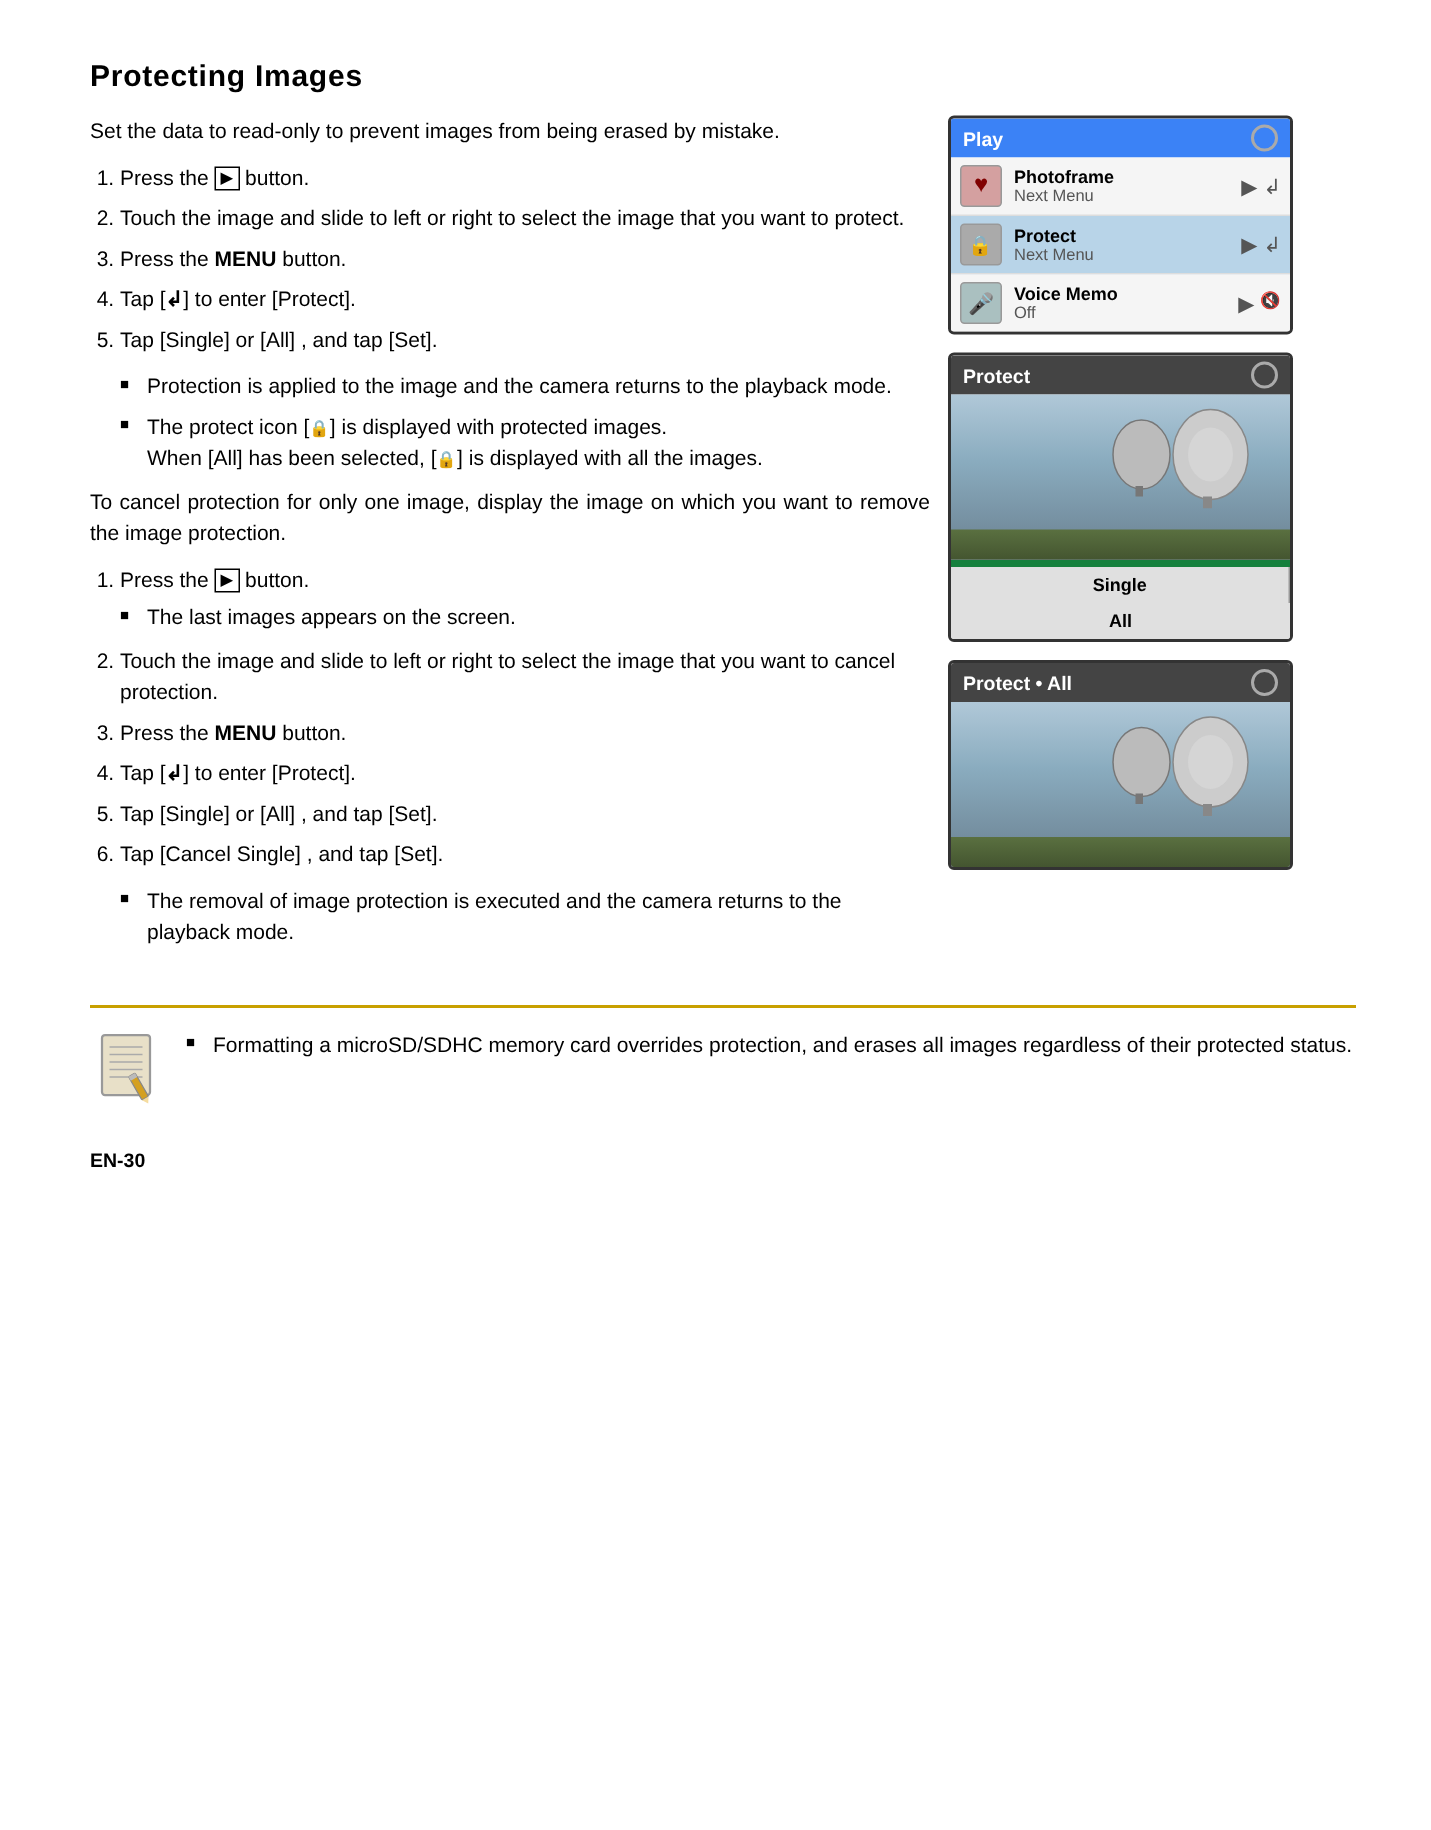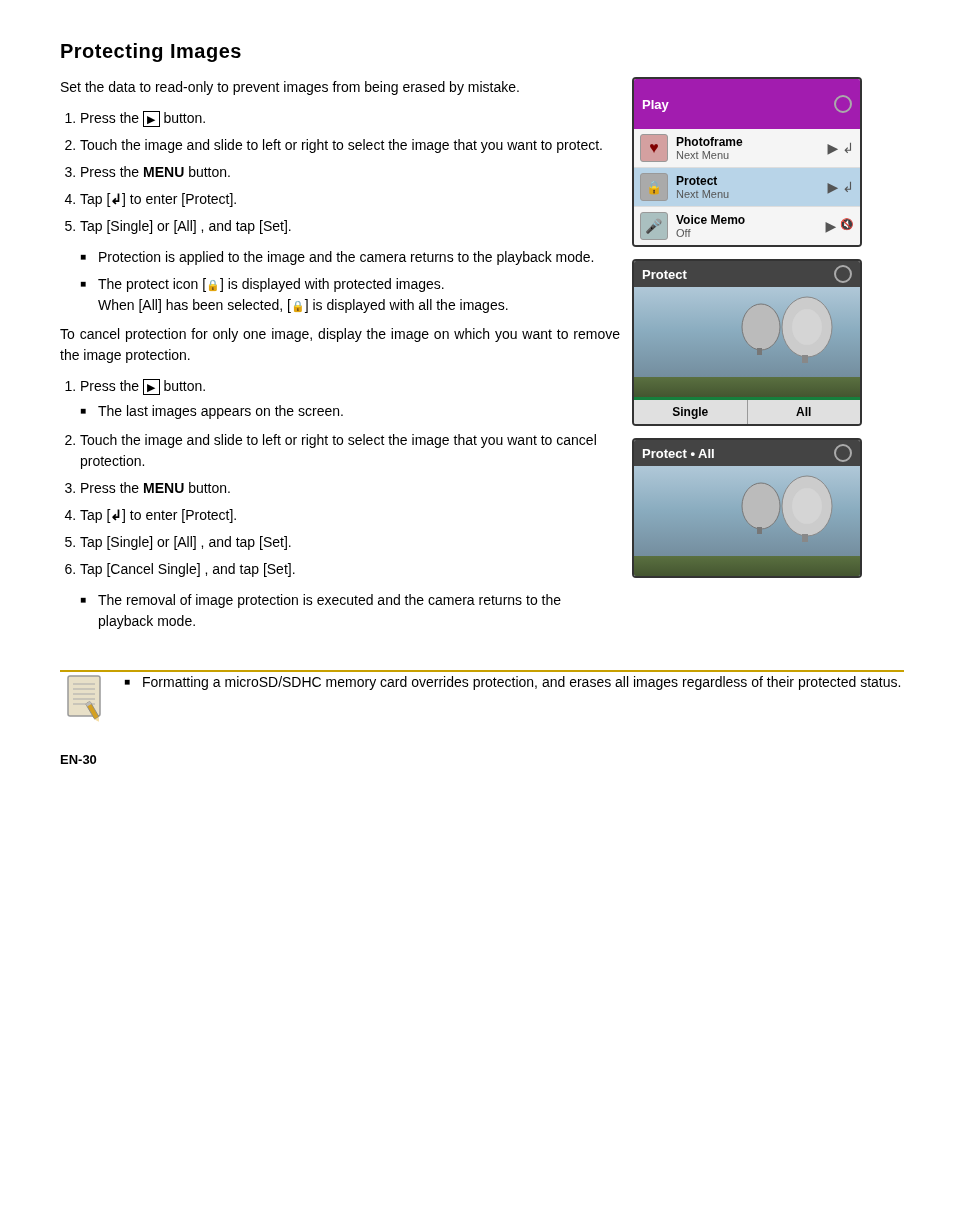--- a/index.html
+++ b/index.html
@@ -98,23 +98,23 @@
     
     .ui-screenshot {
       border: 2px solid #333;
       border-radius: 4px;
       overflow: hidden;
       font-size: 12px;
       background: #fff;
     }
 
     .ui-header {
-      background: #a21caf;
+      background: #3b82f6;
       color: #fff;
-      padding: 16px 8px;
+      padding: 4px 8px;
       font-weight: bold;
       font-size: 13px;
       display: flex;
       justify-content: space-between;
       align-items: center;
     }
 
     .ui-header .circle-icon {
       width: 18px;
       height: 18px;
@@ -192,21 +192,22 @@
     .protect-image-area {
       height: 110px;
       background: linear-gradient(135deg, #888 0%, #aaa 30%, #666 60%, #999 100%);
       position: relative;
       display: flex;
       align-items: flex-end;
     }
 
     .protect-buttons {
       display: flex;
-      border-top: 3px solid #15803d;
+      border-top: 5px solid #15803d;
+      flex-direction: column;
     }
 
     .protect-btn {
       flex: 1;
       text-align: center;
       padding: 5px 4px;
       font-weight: bold;
       font-size: 12px;
       background: #e0e0e0;
       border-right: 1px solid #999;
@@ -225,21 +226,21 @@
       font-size: 13px;
       display: flex;
       justify-content: space-between;
       align-items: center;
     }
 
     
     .note-section {
       margin-top: 30px;
       border-top: 2px solid #c8a000;
-      padding-top: 0;
+      padding-top: 14px;
       display: flex;
       gap: 14px;
       align-items: flex-start;
     }
 
     .note-icon {
       width: 50px;
       height: 50px;
       flex-shrink: 0;
       position: relative;

